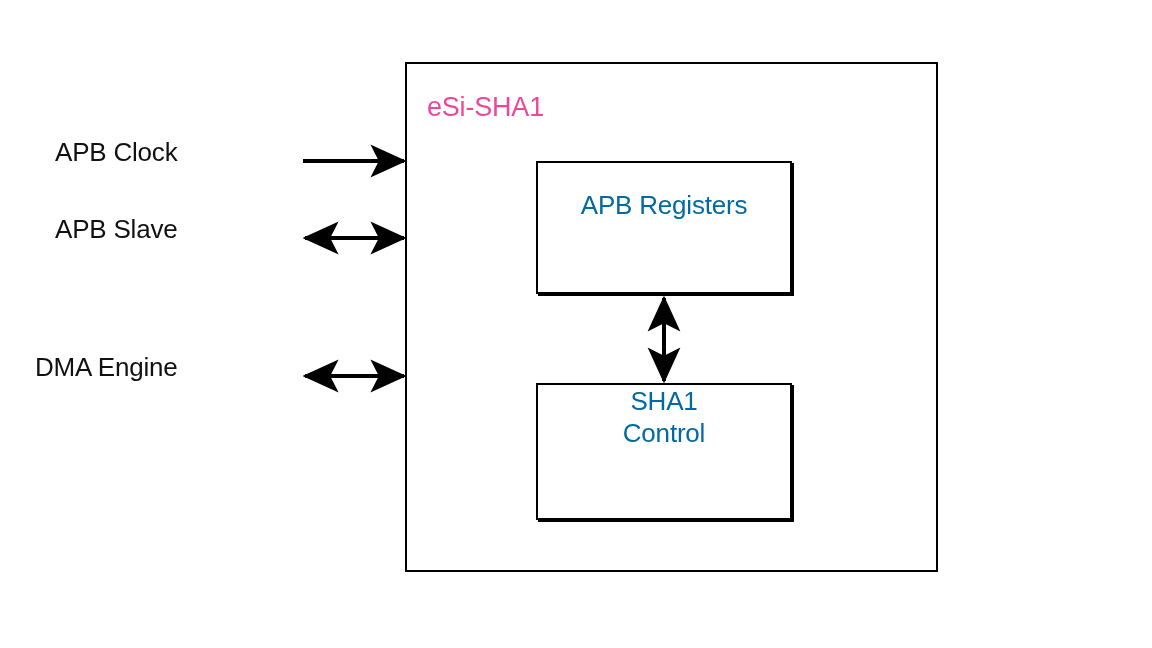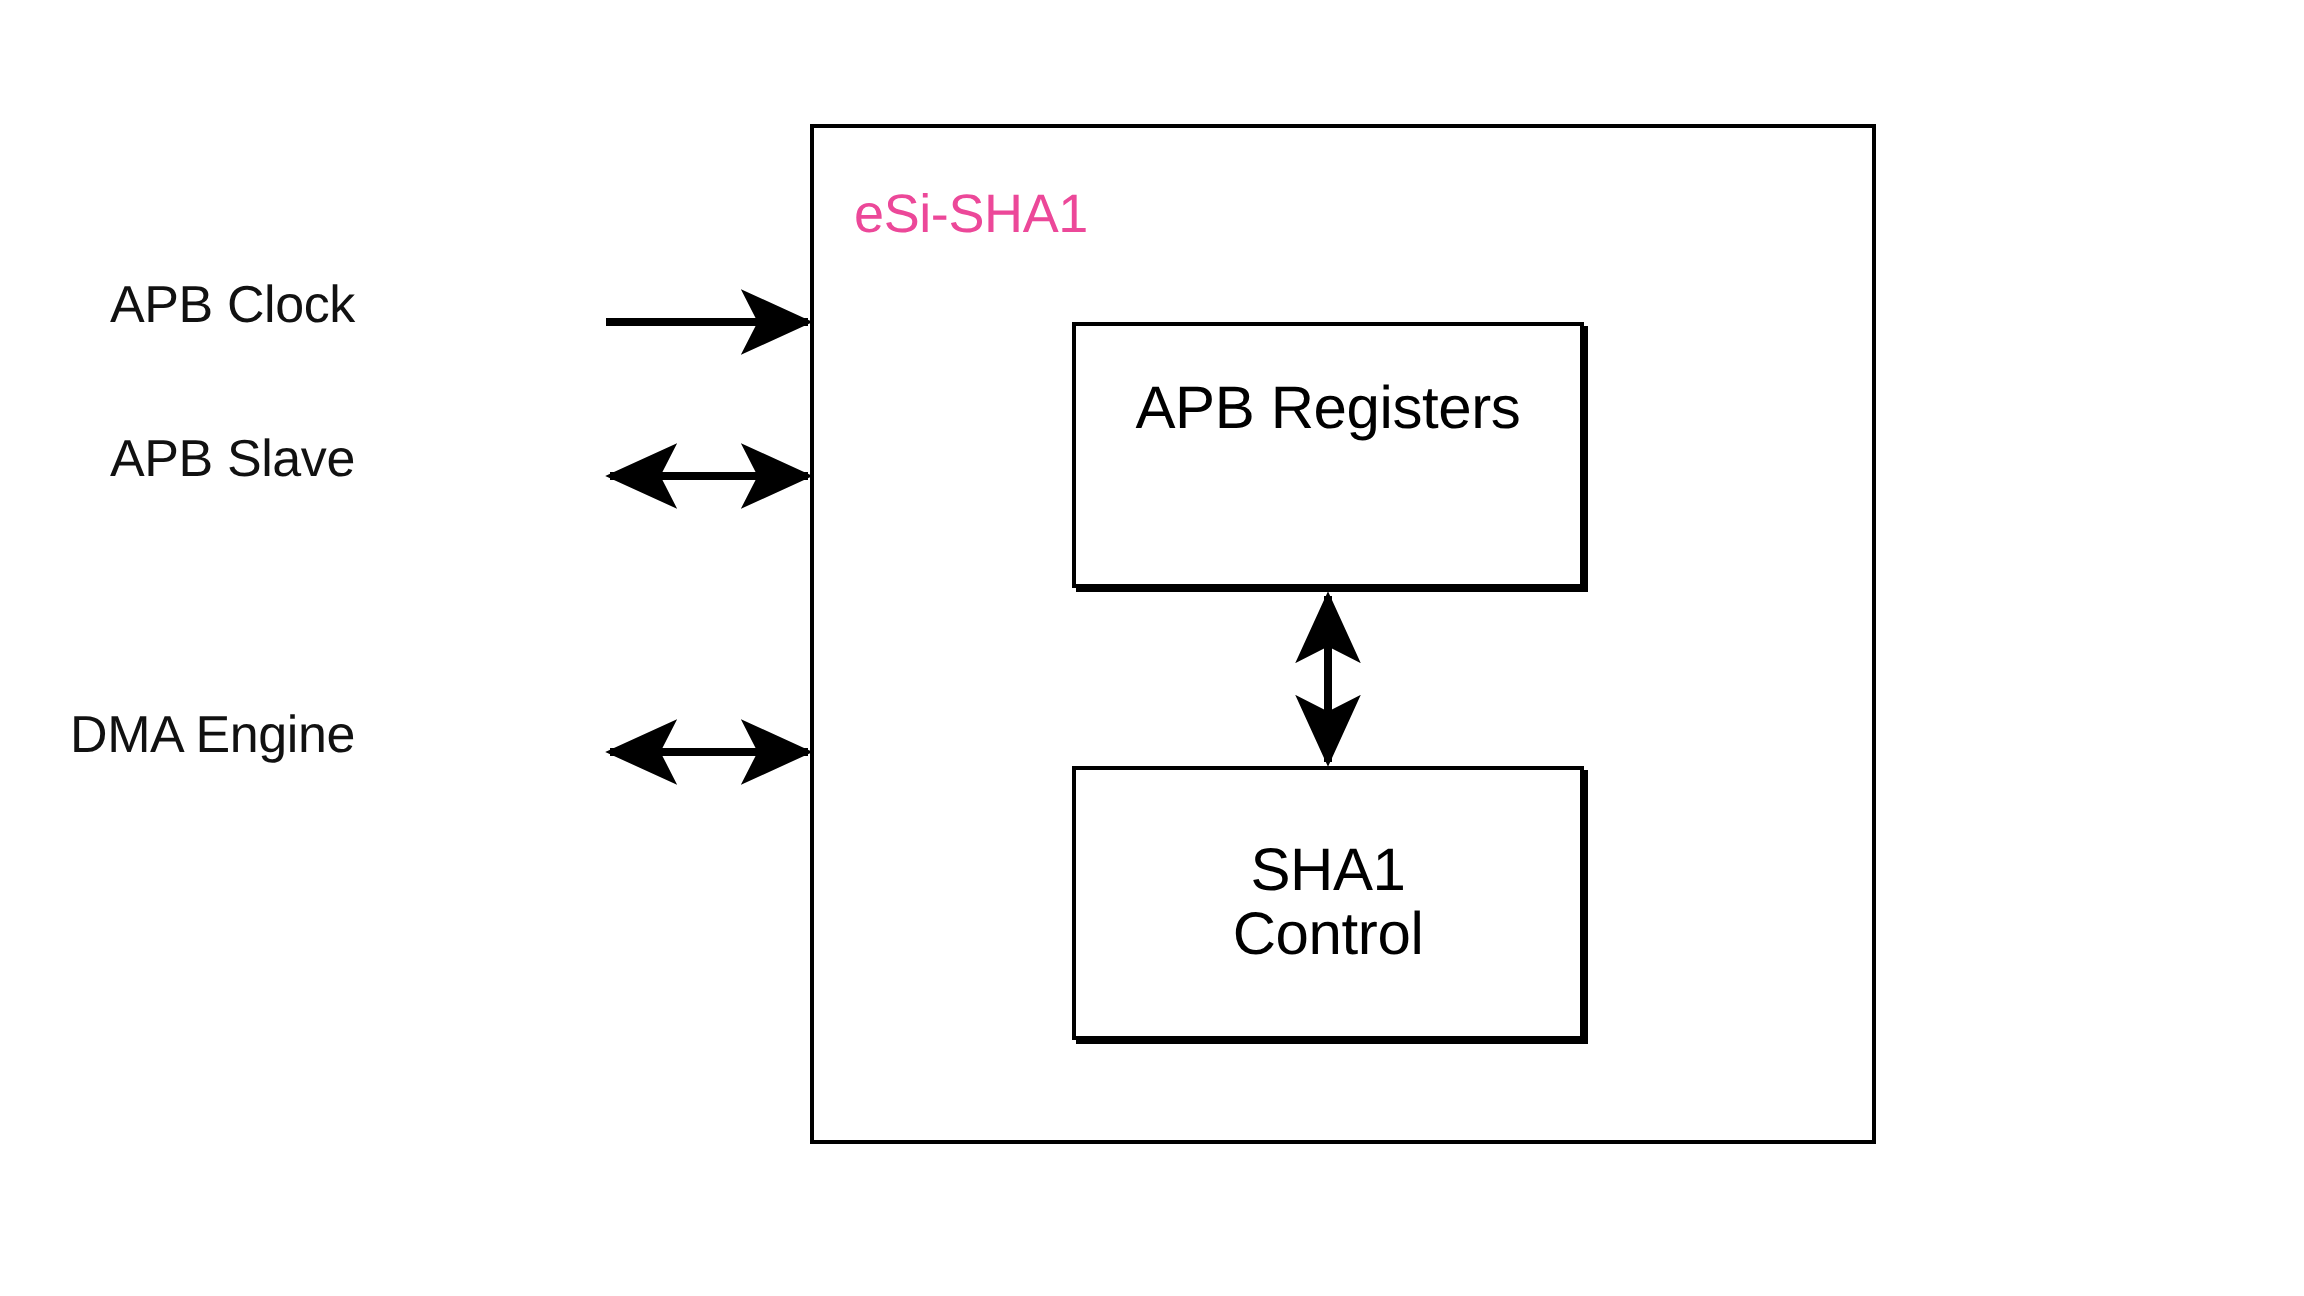--- a/index.html
+++ b/index.html
@@ -66,29 +66,28 @@
     height: 133px;
     justify-content: flex-start;
     padding-top: 26px;
   }
 
   .inner-box.sha1-engine {
     left: 536px;
     top: 383px;
     width: 256px;
     height: 137px;
-    justify-content: center;
   }
 
   .inner-label {
-    font-size: 30px;
+    font-size: 26px;
     line-height: 32px;
     white-space: nowrap;
     letter-spacing: -0.2px;
-    color: #000000;
+    color: #0369a1;
   }
 
   
   .port-label {
     position: absolute;
     font-size: 26px;
     line-height: 30px;
     white-space: nowrap;
     letter-spacing: -0.2px;
     color: #111111;

